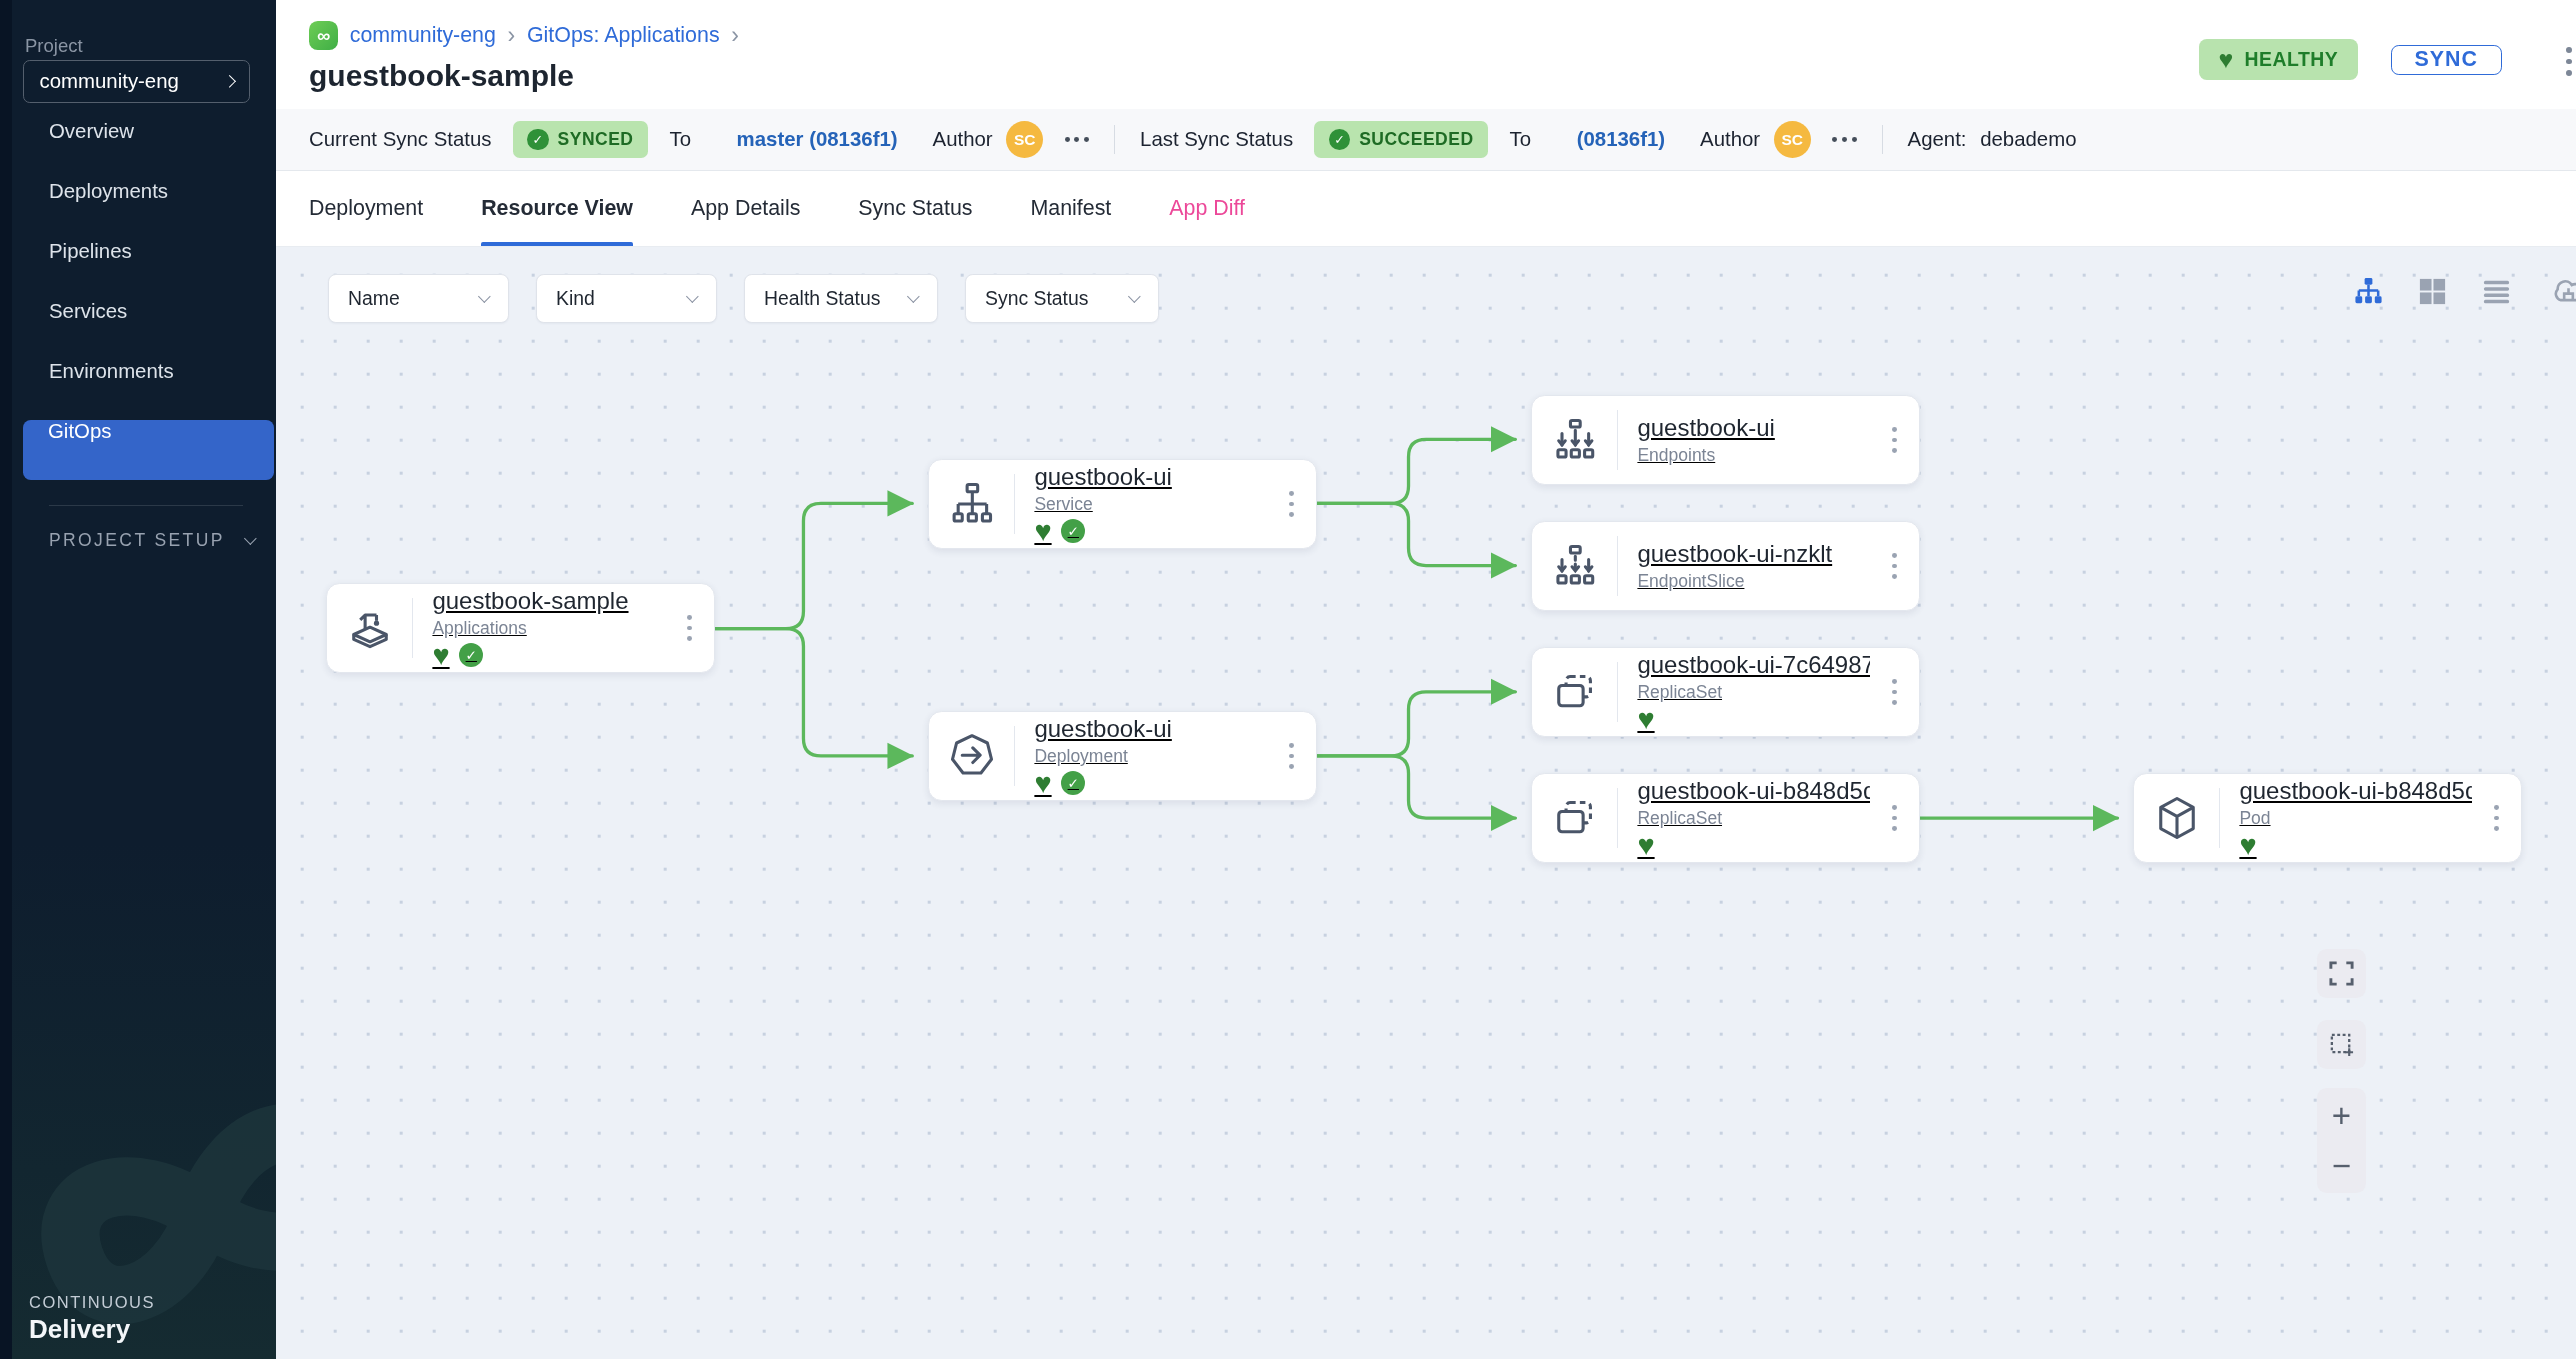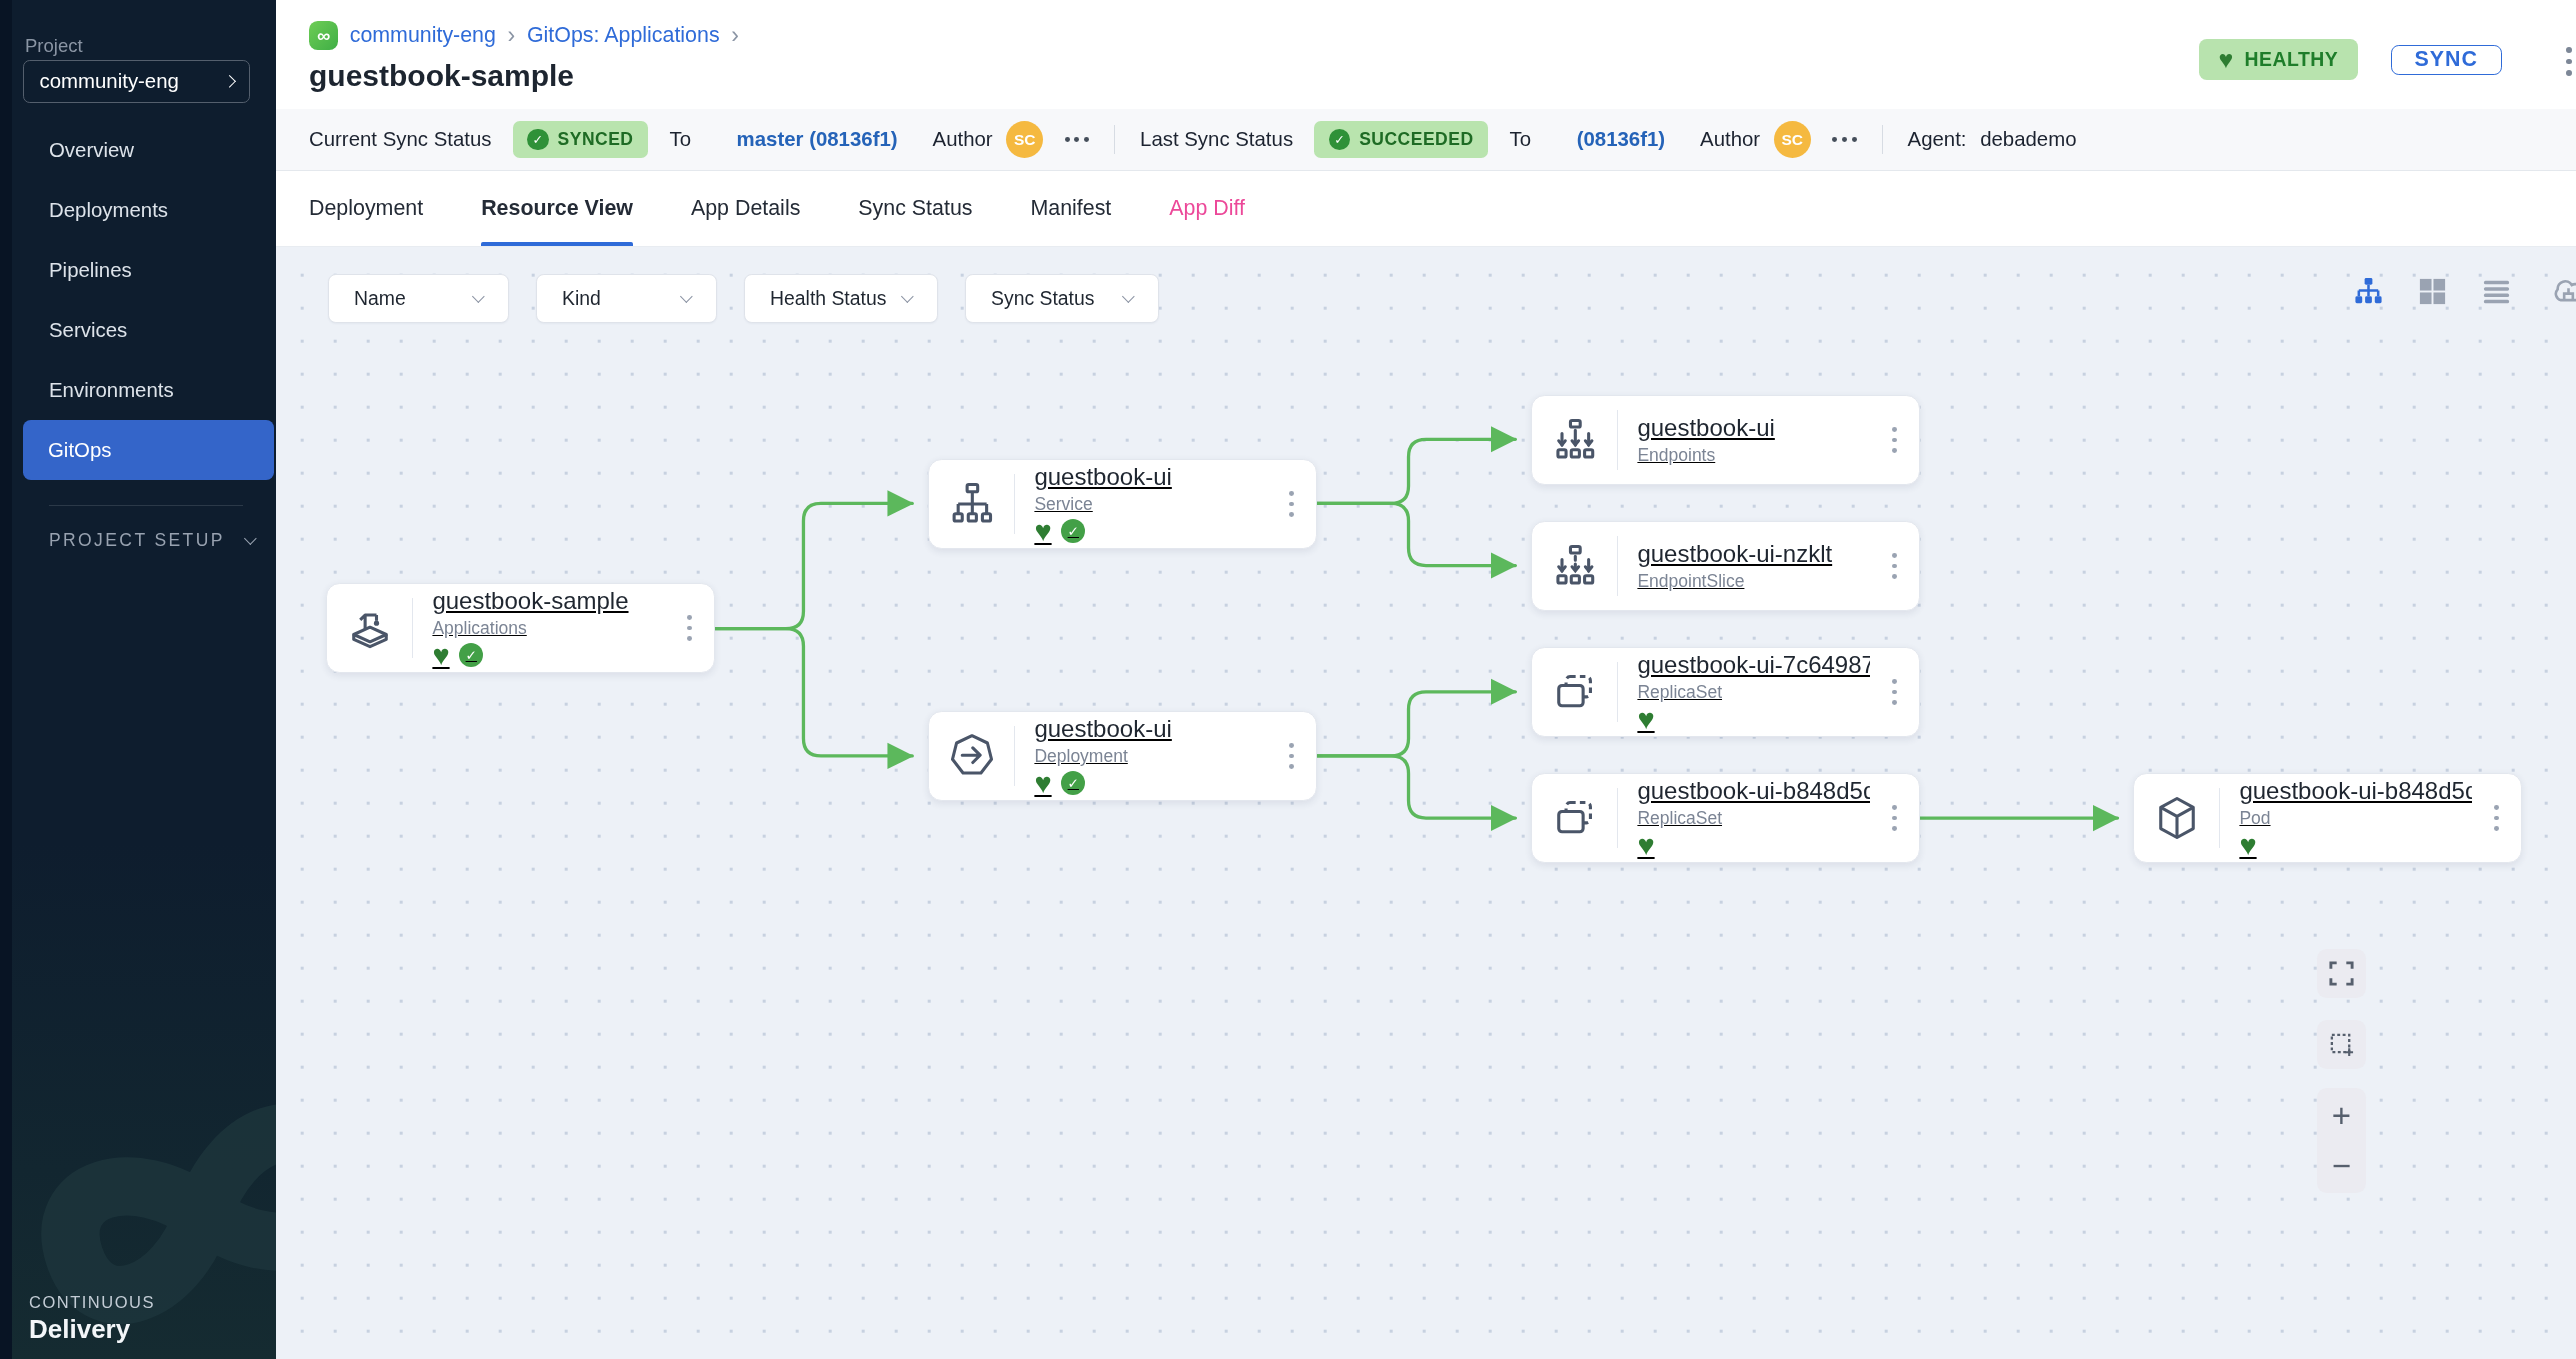--- a/index.html
+++ b/index.html
@@ -14,21 +14,21 @@
   .sidebar-strip { position:absolute; left:0; top:0; width:11.7px; height:100%; background:#081424; }
   .watermark { position:absolute; left:-78px; bottom:-58px; transform:rotate(-18deg); opacity:.9; }
   .project-label { position:absolute; left:25px; top:35px; font-size:18.5px; color:#8a95a4; }
   .project-select { position:absolute; left:23px; top:60px; width:227px; height:43px;
     border:1px solid #545f6d; border-radius:6.8px; display:flex; align-items:center;
     justify-content:space-between; padding:0 15.5px; color:#fff; font-size:20.4px; cursor:pointer; }
   .chev { display:inline-block; width:8.7px; height:8.7px; border-right:1.9px solid currentColor;
     border-bottom:1.9px solid currentColor; transform:rotate(45deg); margin-top:-3.9px; }
   .chev-right { transform:rotate(-45deg); margin-top:0; }
   .nav { position:absolute; left:0; top:120px; width:100%; }
-  .nav-item { height:60px; display:flex; align-items:center; padding-left:49px;
+  .nav-item { height:60px; display:flex; align-items:flex-start; padding-left:49px;
     color:#dde3ea; font-size:20.4px; cursor:pointer; }
   .nav-item.active { background:#3465c9; color:#fff; margin:0 1.9px 0 23px;
     border-radius:7.8px; padding-left:25px; }
   .nav-divider { position:absolute; left:49px; top:505px; width:194px; height:1px; background:#2b3948; }
   .project-setup { position:absolute; left:49px; top:530px; display:flex; align-items:center; gap:21.4px;
     color:#98a2b0; font-size:17.5px; letter-spacing:2.4px; cursor:pointer; }
   .sidebar-footer { position:absolute; left:29px; bottom:15.5px; }
   .footer-top { font-size:16.5px; color:#c3ccd5; letter-spacing:1.5px; }
   .footer-bottom { font-size:26px; font-weight:bold; color:#f3f6f9; margin-top:1.9px; }
 
@@ -79,21 +79,21 @@
     background:#2f6bd8; border-radius:1.9px 1.9px 0 0; }
   .tab.disabled { color:#ec4899; cursor:default; }
 
   
   .canvas { position:relative; flex:1; background:#edf1f7;
     background-image:radial-gradient(circle,#c7d1e0 1.7px,transparent 1.7px);
     background-size:33px 33px; background-position:9.7px 11.7px; overflow:hidden; }
 
   .filters { position:absolute; left:52px; top:27px; display:flex; gap:27px; }
   .filter { width:181px; height:49px; background:#fff; border:1px solid #dfe3ea; border-radius:7.8px;
-    display:flex; align-items:center; justify-content:space-between; padding:0 25px;
+    display:flex; align-items:center; justify-content:space-between; padding:0 19px;
     font-size:19.4px; color:#1f2630; cursor:pointer; box-shadow:0 1px 1.9px rgba(40,60,90,.05); }
   .filter .chev { color:#8b93a3; }
   .filter.wide { width:194px; }
 
   .view-toggles { position:absolute; top:29px; right:64px; display:flex; gap:33px; align-items:center; }
   .vt { width:31px; height:31px; cursor:pointer; }
   .partial-icon { position:absolute; top:27px; right:-11.7px; width:39px; height:35px; }
 
   
   .node { position:absolute; width:389px; height:90px; background:#fff;

